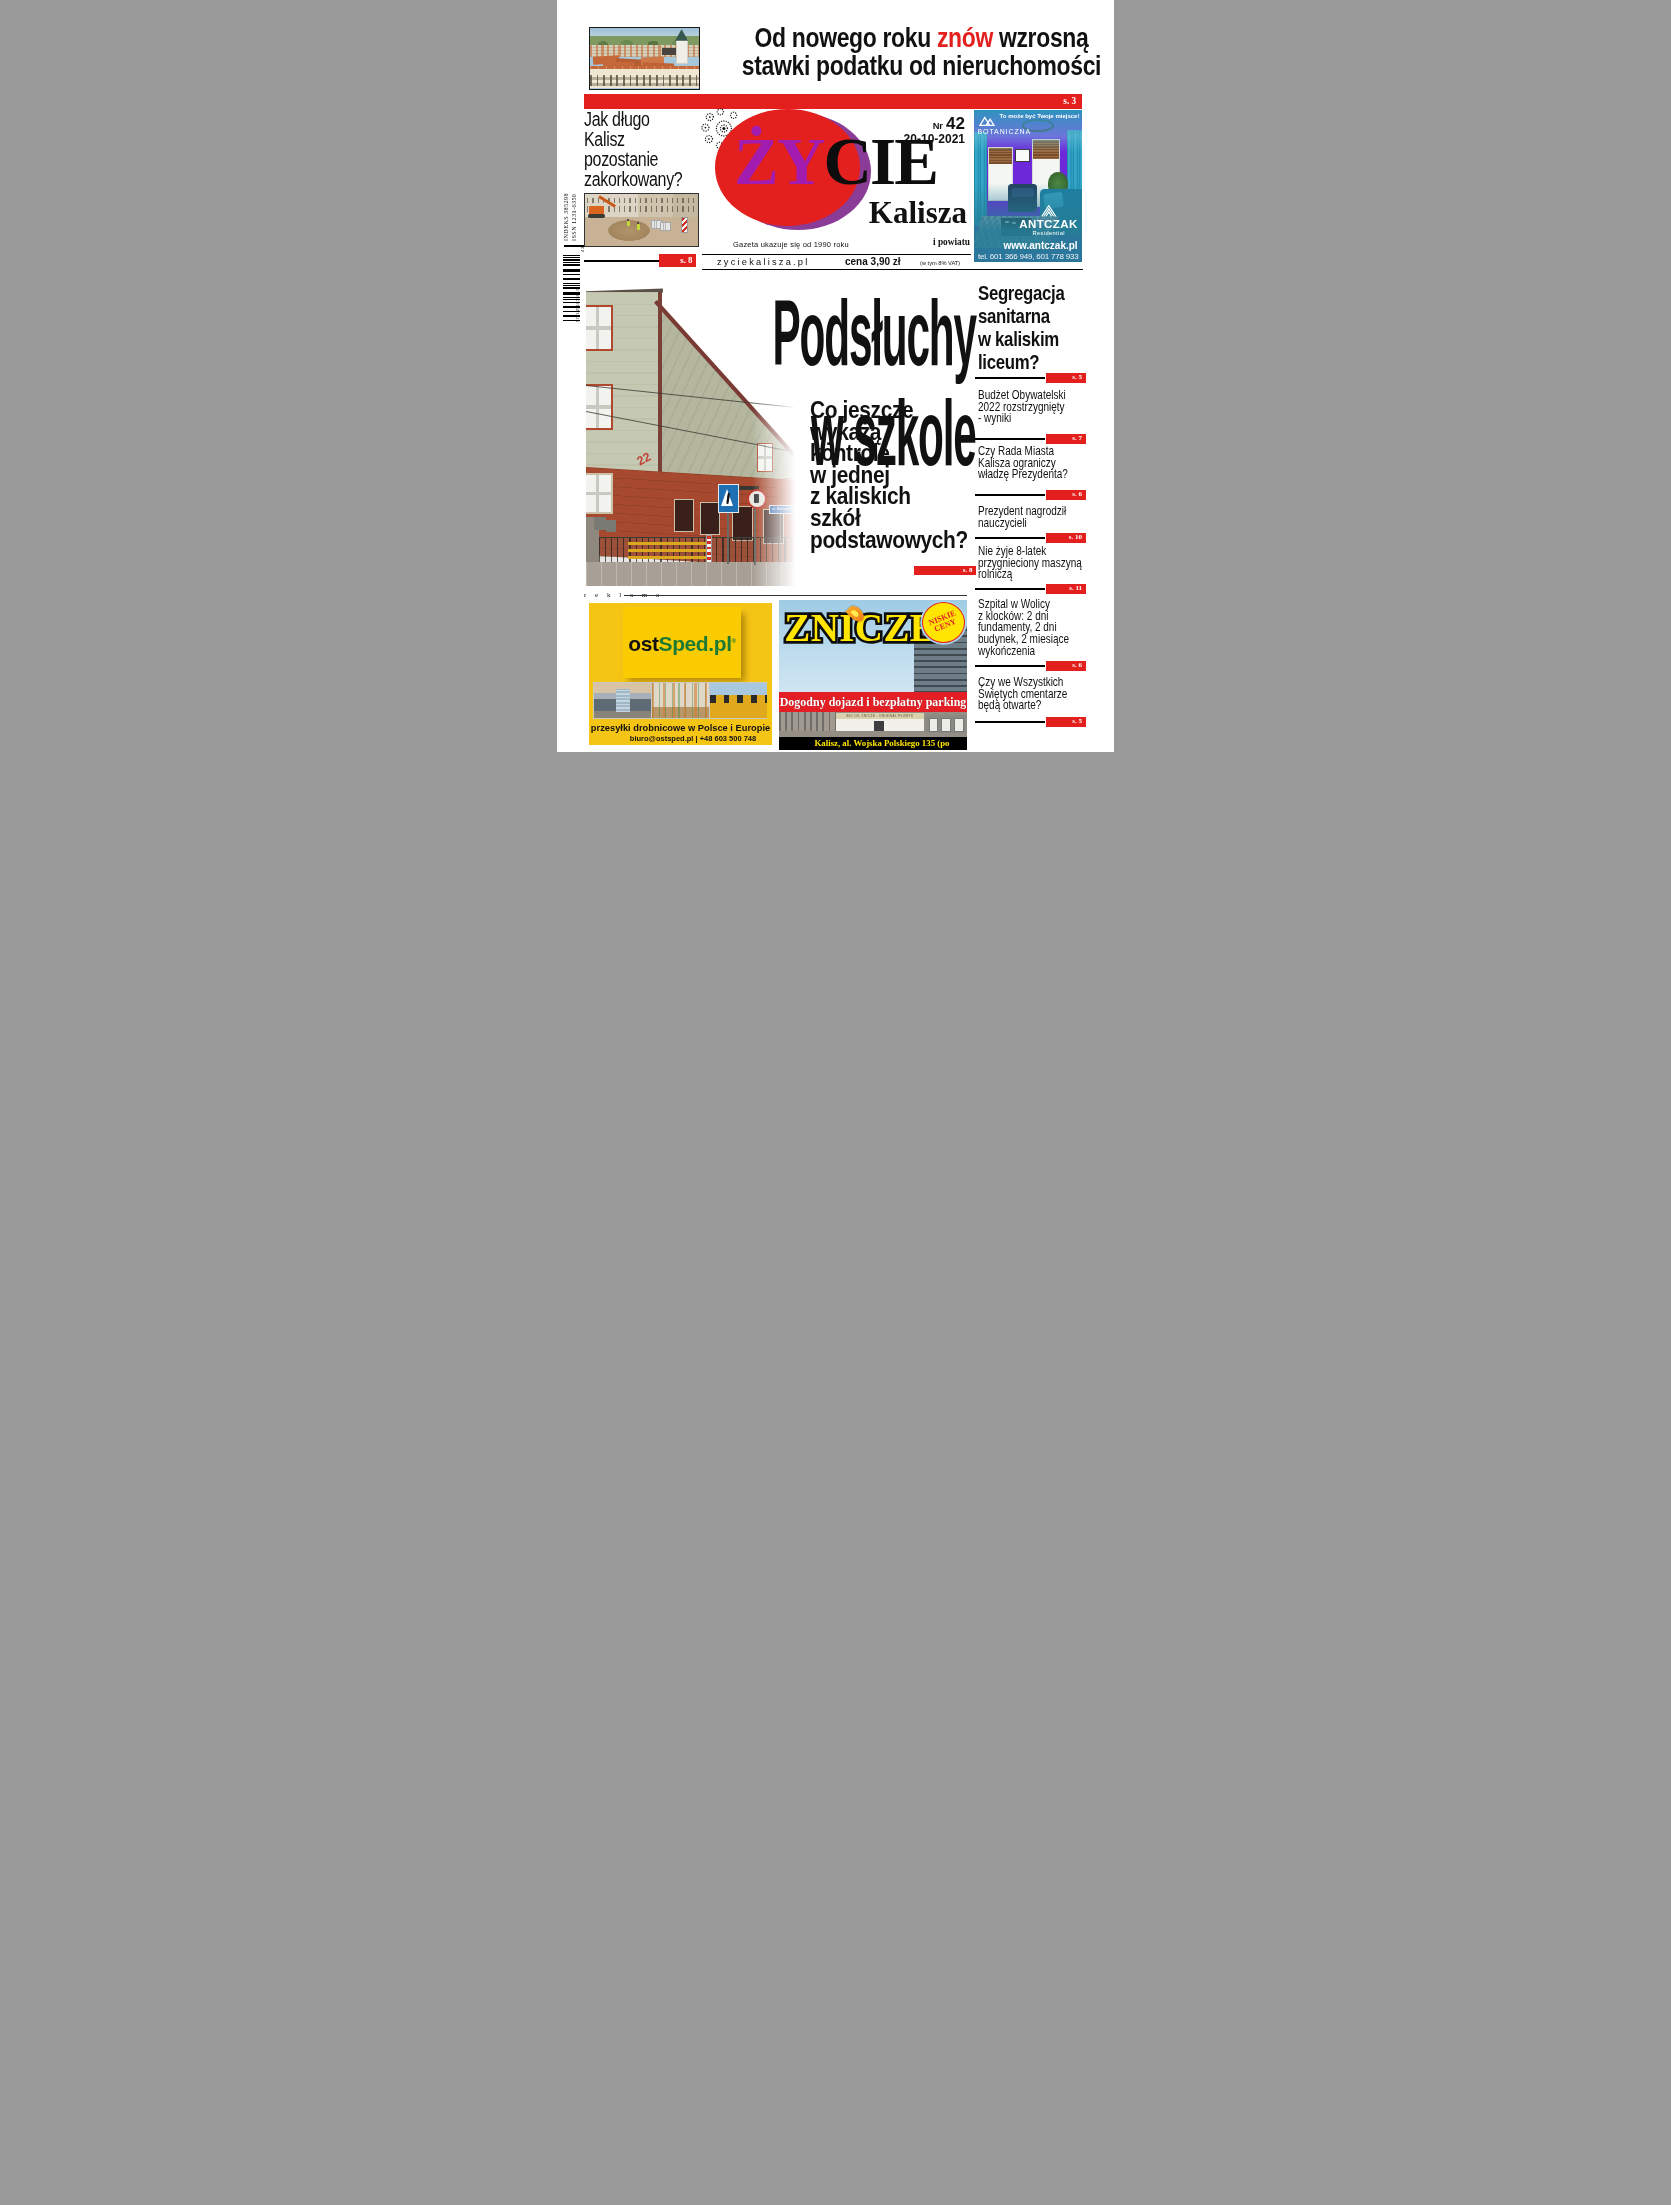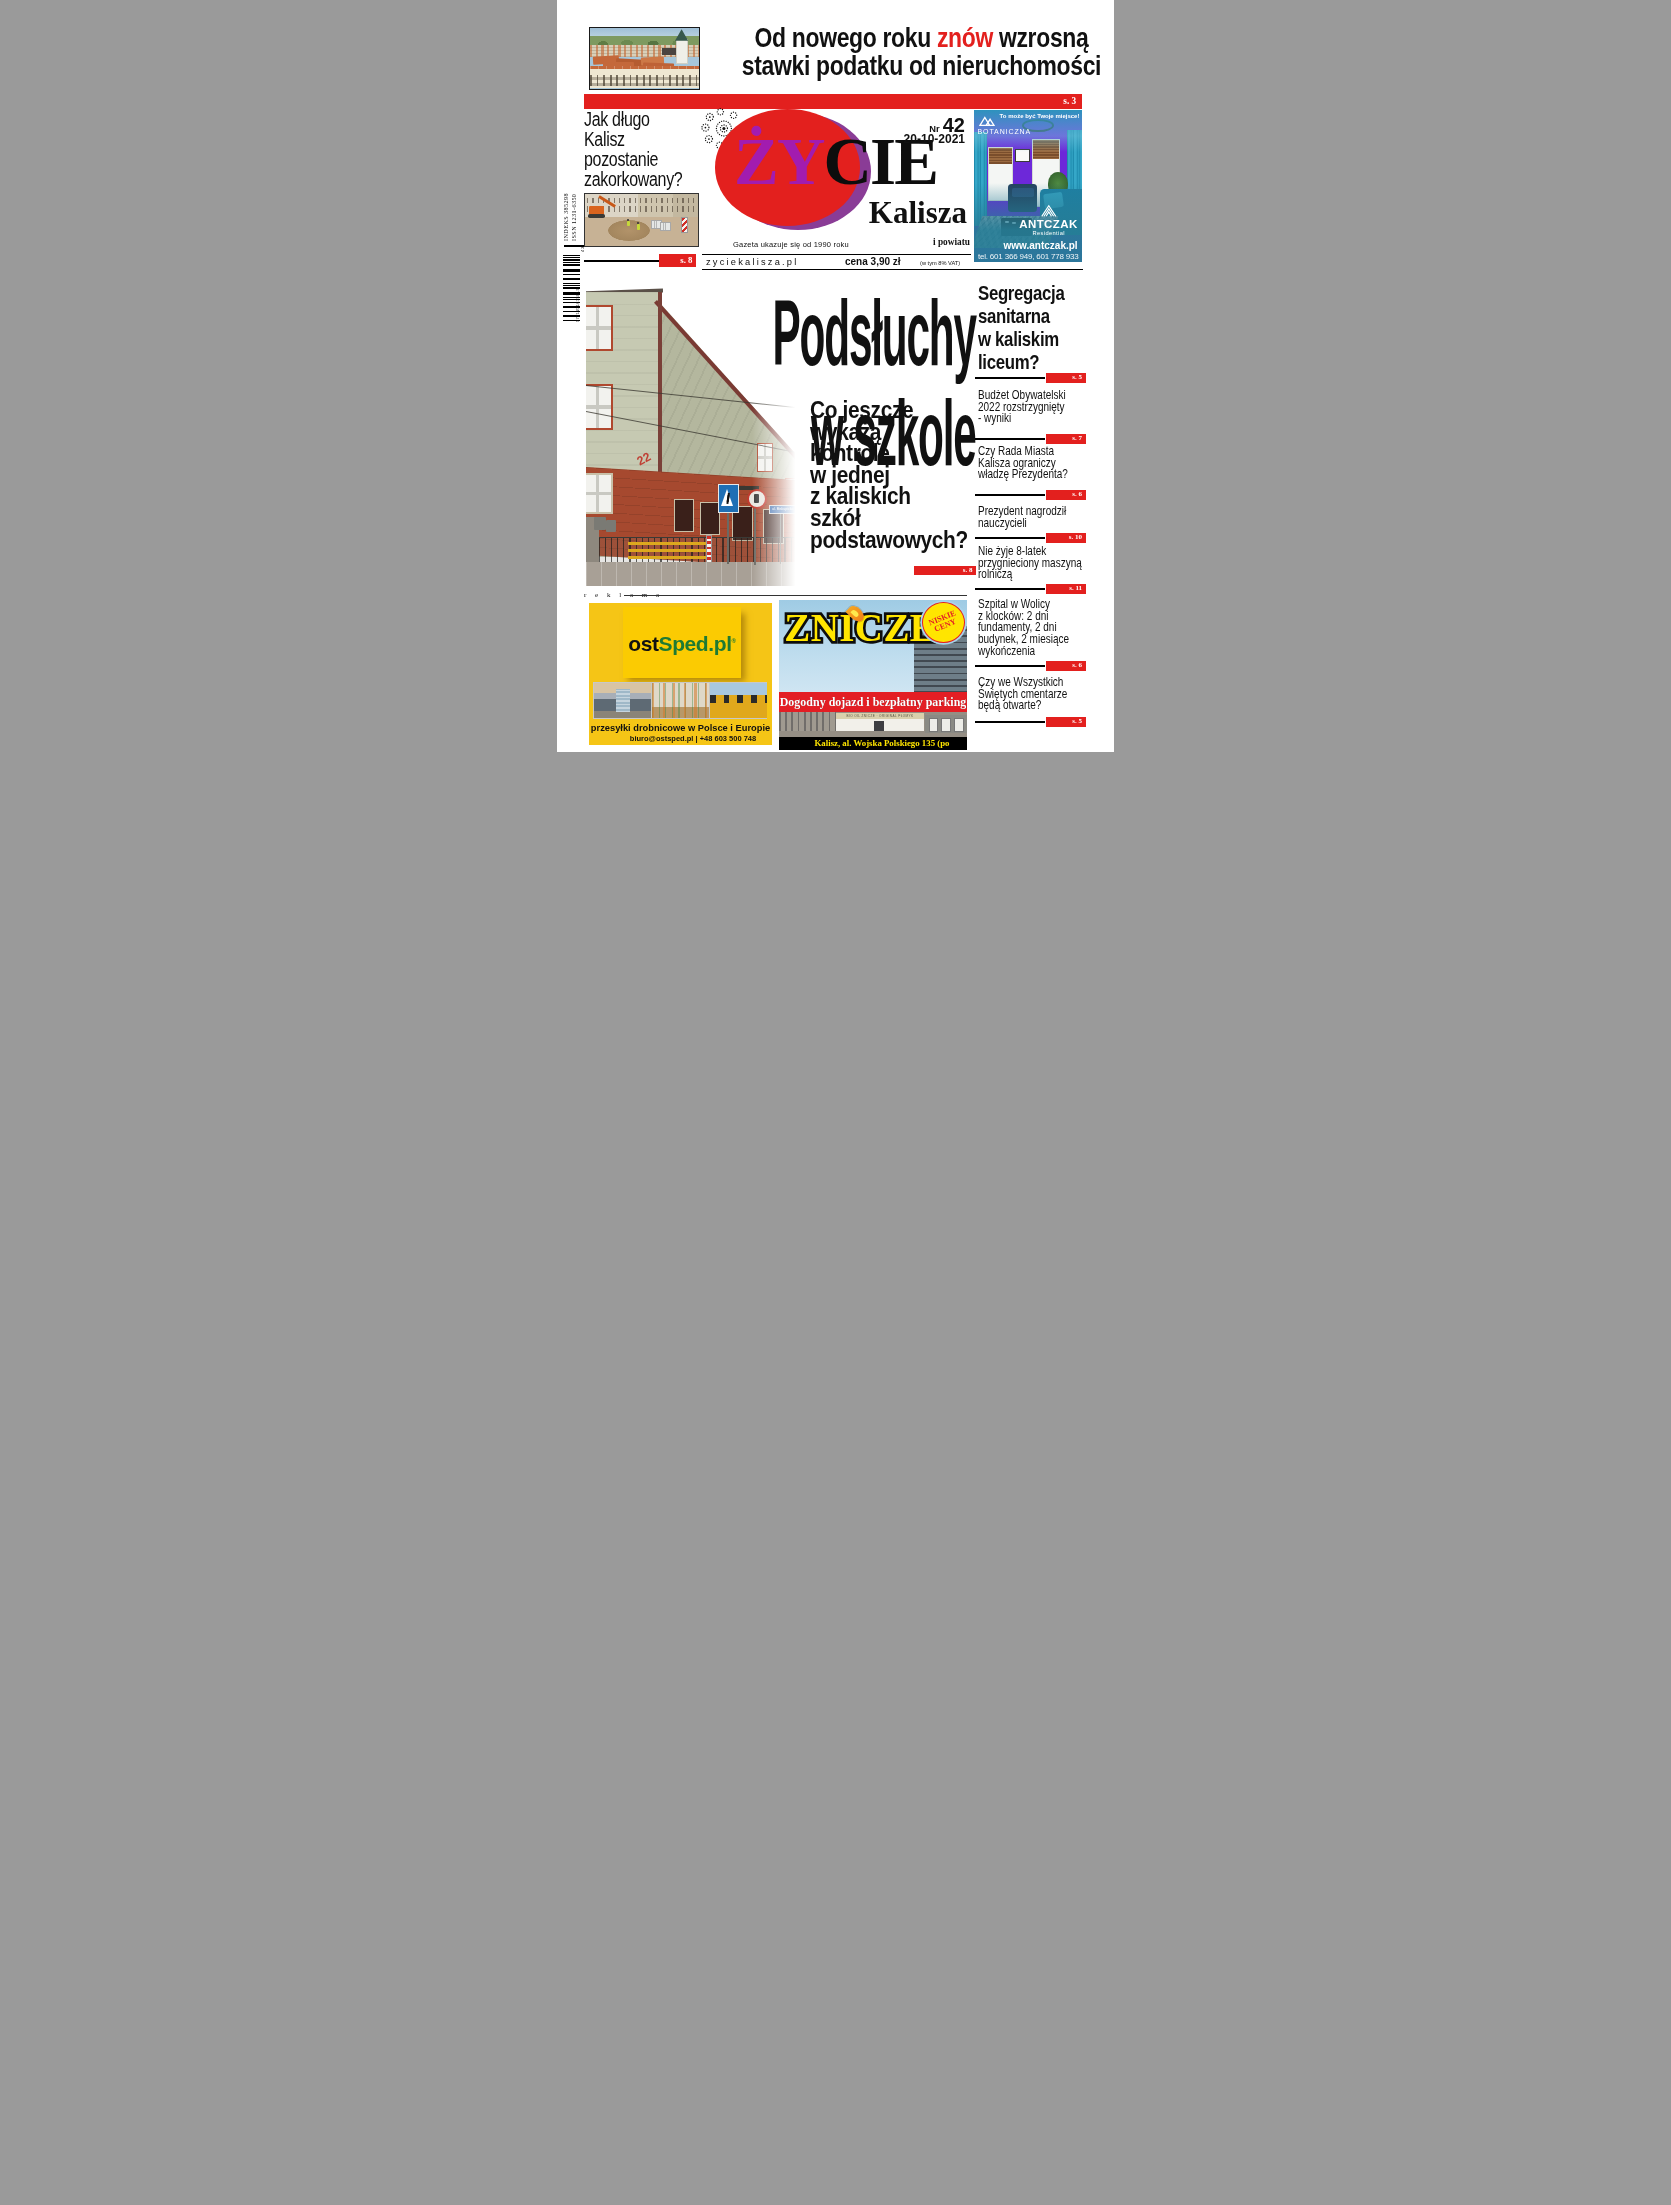--- a/index.html
+++ b/index.html
@@ -73,27 +73,27 @@
   
   .ell-purple{left:168px;top:113px;width:146px;height:117px;border-radius:50%;background:#8A3C96;}
   .ell-red{left:158px;top:109px;width:145px;height:117px;border-radius:50%;background:#E3201E;}
   .logo-title{left:177px;top:128px;font-family:"Liberation Serif",serif;font-weight:bold;
     font-size:67px;line-height:1;letter-spacing:-1.8px;}
   .logo-title .zy{color:#a21caf;}
   .logo-title .cie{color:#0d0d0d;}
   .logo-sub{right:147px;top:197px;font-family:"Liberation Serif",serif;font-weight:bold;font-size:31px;line-height:1;}
   .issue{right:149px;top:114px;text-align:right;font-weight:bold;}
   .issue .lbl{font-size:9.3px;margin-right:3.1px;}
-  .issue .num{font-size:20px;}
+  .issue .num{font-size:17px;}
   .issue-date{right:149px;top:132px;font-size:12px;font-weight:bold;}
   .tagline{left:176px;top:240px;font-size:7.5px;letter-spacing:0.2px;}
   .region{right:144px;top:237px;font-size:9.3px;font-weight:bold;}
   .rule1{left:145px;top:254px;width:269px;height:1.3px;background:#000;}
   .rule2{left:145px;top:269px;width:381px;height:1.3px;background:#000;}
-  .site{left:149px;top:257px;font-size:9.3px;letter-spacing:2.2px;}
+  .site{left:160px;top:257px;font-size:9.3px;letter-spacing:2.2px;}
   .price{left:288px;top:256px;font-size:10px;font-weight:bold;}
   .vat{left:363px;top:260px;font-size:5.7px;}
 
   
   .antczak{left:417px;top:110px;width:108px;height:152px;overflow:hidden;background:#6d28d9;}
   .az-curtain{position:absolute;background:linear-gradient(90deg,#1D89AC 0 1.3px,#35A7C8 1.3px 3.1px,#1D89AC 3.1px 4.4px,#2E9FC0 4.4px 6.2px);background-size:6.2px 100%;}
   .az-window{position:absolute;background:#F4F6F4;border:1.3px solid #D5DAD5;}
   .az-blind{position:absolute;left:0;right:0;top:0;background:repeating-linear-gradient(180deg,#9A6A40 0 1.3px,#7A4E2C 1.3px 2.6px);}
   .az-pic{position:absolute;left:41px;top:39px;width:13.2px;height:10.6px;background:#FAFAF8;border:1.3px solid #3A3A3A;}
   .az-lamp{position:absolute;left:48px;top:8.8px;width:28px;height:8.8px;border:2.2px solid #26262a;border-radius:50%;}

